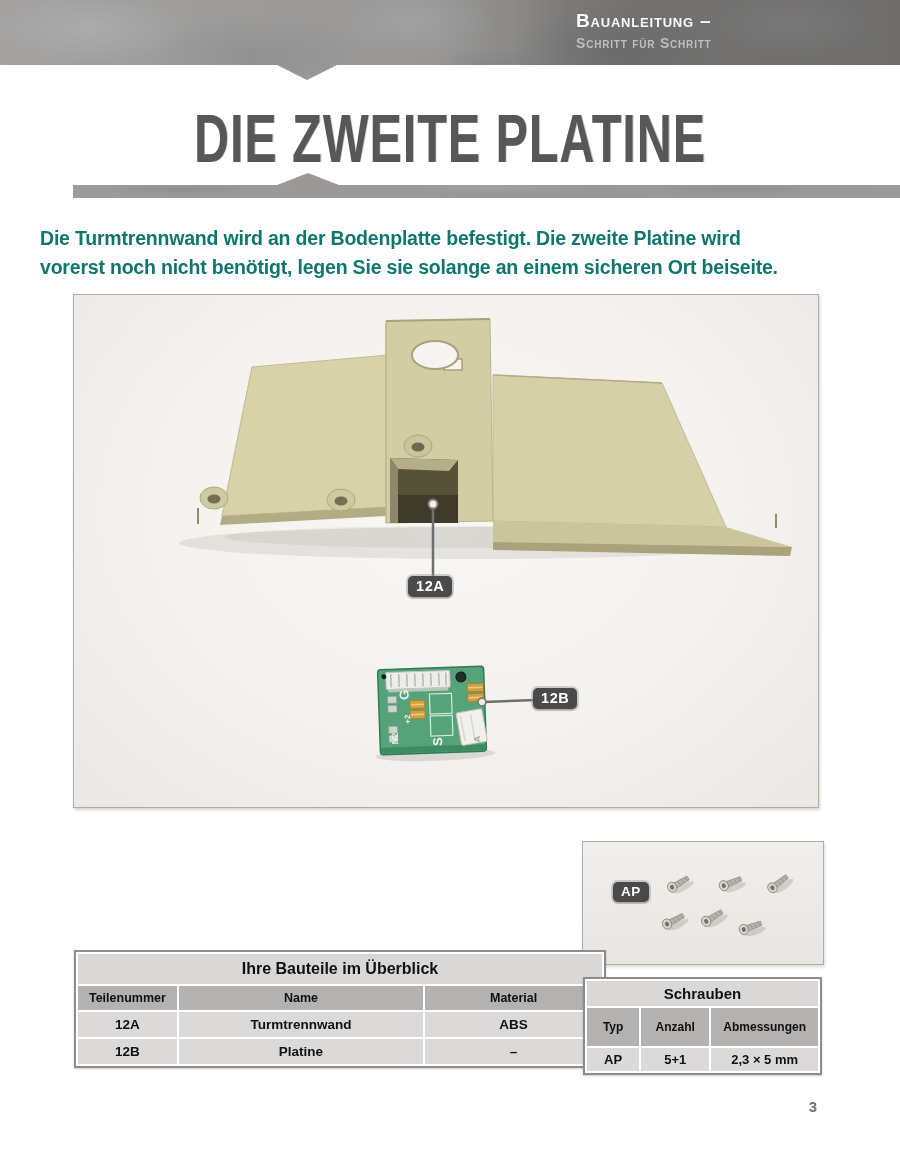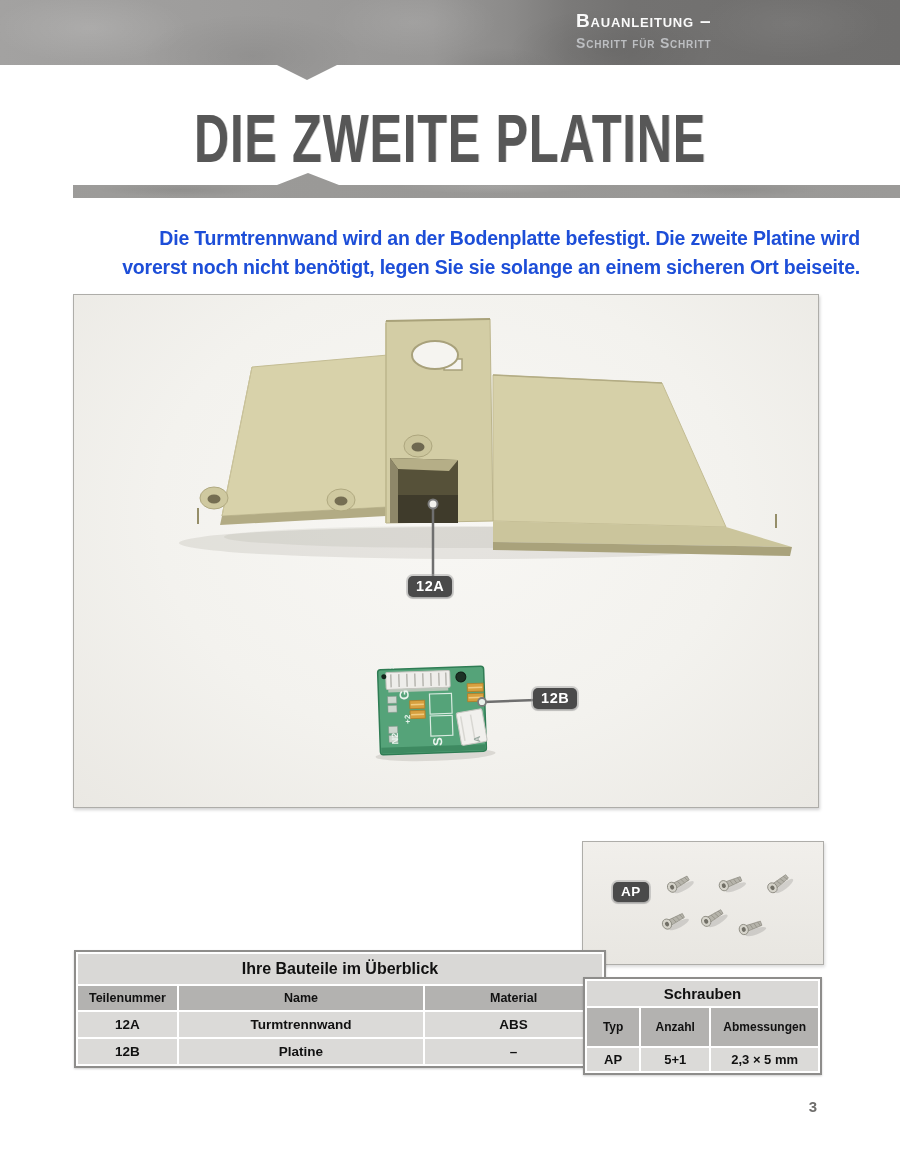--- a/index.html
+++ b/index.html
@@ -35,22 +35,22 @@
     position:absolute;left:0;top:170px;width:900px;height:28px;
     clip-path:polygon(73px 15px,277px 15px,308px 3px,339px 15px,900px 15px,900px 28px,73px 28px);
     background:
       radial-gradient(120px 10px at 20% 70%, rgba(0,0,0,0.07), transparent 70%),
       radial-gradient(140px 10px at 55% 60%, rgba(255,255,255,0.10), transparent 70%),
       radial-gradient(120px 10px at 82% 70%, rgba(0,0,0,0.06), transparent 70%),
       linear-gradient(90deg,#9d9c9a,#989795 60%,#9b9a98);
   }
   
   .intro{
-    position:absolute;left:40px;right:40px;top:224px;margin:0;text-align:right;
-    font-size:19.5px;font-weight:bold;line-height:29px;color:#1d4ed8;letter-spacing:-0.2px;
+    position:absolute;left:40px;right:40px;top:224px;margin:0;text-align:left;
+    font-size:19.5px;font-weight:bold;line-height:29px;color:#0f766e;letter-spacing:-0.2px;
   }
   
   .photo-box{
     position:absolute;left:73px;top:294px;width:744px;height:512px;
     background:radial-gradient(ellipse at 50% 42%,#f8f7f4 0%,#f3f2ee 55%,#eae8e3 100%);
     border:1px solid #aeada9;box-shadow:1px 2px 3px rgba(0,0,0,0.18);
   }
   .photo-box svg{position:absolute;left:0;top:0;}
   .screws-box{
     position:absolute;left:582px;top:841px;width:240px;height:122px;

